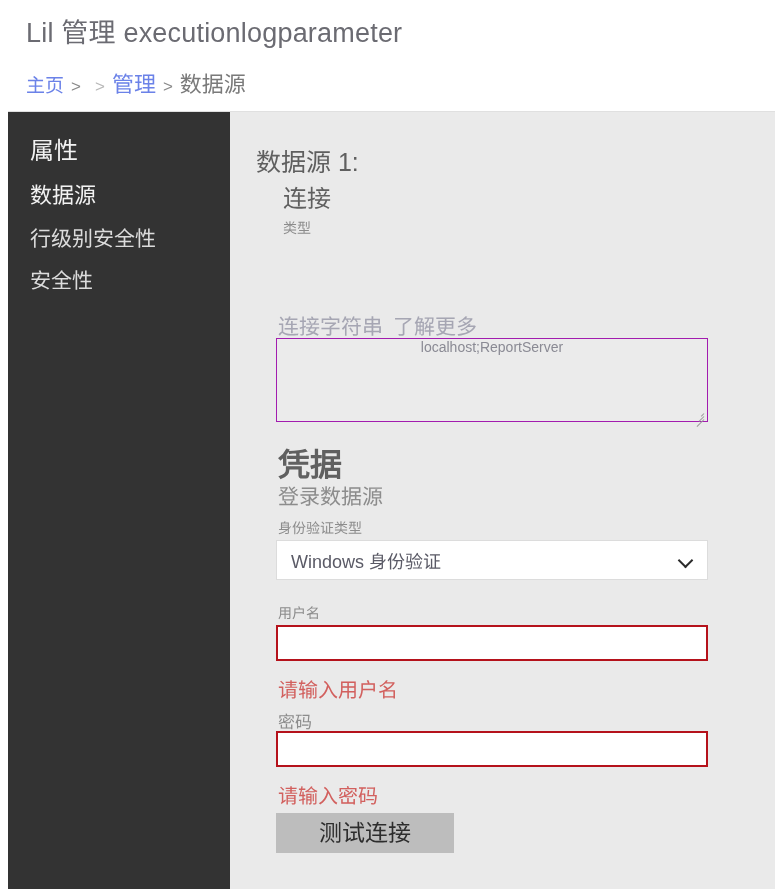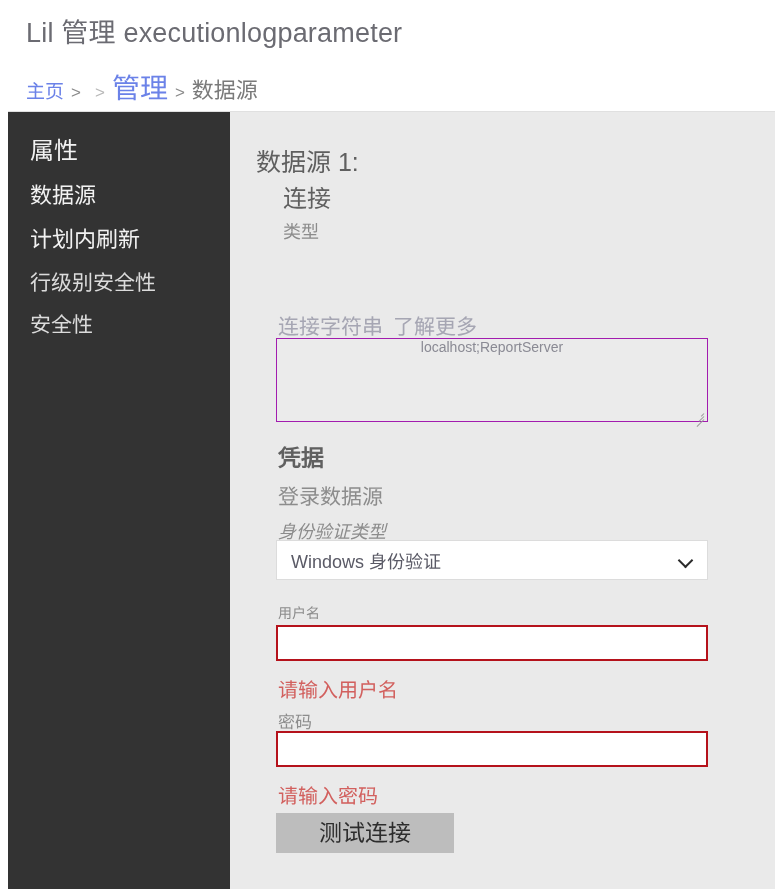--- a/index.html
+++ b/index.html
@@ -59,21 +59,21 @@
   }
   .crumb-link.underlined { text-decoration: underline; }
   .crumb-sep {
     color: #b8b8b8;
     padding: 0 7px;
     font-size: 17px;
   }
   .crumb-sep.dark { color: #8a8a8a; }
   .crumb-cn {
     color: #6b82e8;
-    font-size: 28px;
+    font-size: 22px;
     cursor: pointer;
   }
   .crumb-current {
     color: #7a7a7a;
     font-size: 22px;
   }
 
   
   .sidebar {
     position: absolute;
@@ -111,21 +111,21 @@
     color: #5f5f5f;
     white-space: nowrap;
   }
   .sec-connection {
     position: absolute;
     left: 53px; top: 67px;
     font-size: 24px;
     color: #5f5f5f;
   }
   .field-label {
-    font-size: 18px;
+    font-size: 14px;
     color: #8c8c8c;
     margin-bottom: 5px;
     white-space: nowrap;
   }
   .label-type {
     position: absolute;
     left: 53px; top: 105px;
   }
   .select-box {
     position: absolute;
@@ -199,33 +199,33 @@
     transform-origin: right center;
     transform: rotate(-45deg);
   }
   .resize-grip i:nth-child(1) { bottom: 1px; width: 10px; }
   .resize-grip i:nth-child(2) { bottom: 4px; width: 7px; }
   .resize-grip i:nth-child(3) { bottom: 7px; width: 4px; }
 
   .sec-credentials {
     position: absolute;
     left: 48px; top: 327px;
-    font-size: 23px;
+    font-size: 32px;
     font-weight: bold;
     color: #606060;
   }
   .sub-login {
     position: absolute;
     left: 48px; top: 368px;
     font-size: 21px;
     color: #8c8c8c;
   }
   .label-authtype {
     position: absolute;
-    left: 48px; top: 405px; font-style: italic;
+    left: 48px; top: 405px;
   }
   .select-auth {
     top: 428px;
     background: #ffffff;
     border: 1px solid #dcdcdc;
   }
   .select-auth .sel-text {
     font-size: 18px;
     color: #5a5a66;
   }
@@ -292,21 +292,20 @@
       <span class="crumb-sep">&gt;</span>
       <span class="crumb-cn">管理</span>
       <span class="crumb-sep dark">&gt;</span>
       <span class="crumb-current">数据源</span>
     </div>
   </div>
 
   <div class="sidebar">
     <div class="nav-item level-0">属性</div>
     <div class="nav-item level-1">数据源</div>
-    <div class="nav-item level-1">计划内刷新</div>
     <div class="nav-item level-2 dim">行级别安全性</div>
     <div class="nav-item level-2 dim">安全性</div>
   </div>
 
   <div class="main">
 
     <div class="ds-title">数据源 1:</div>
 
     <div class="sec-connection">连接</div>
 

